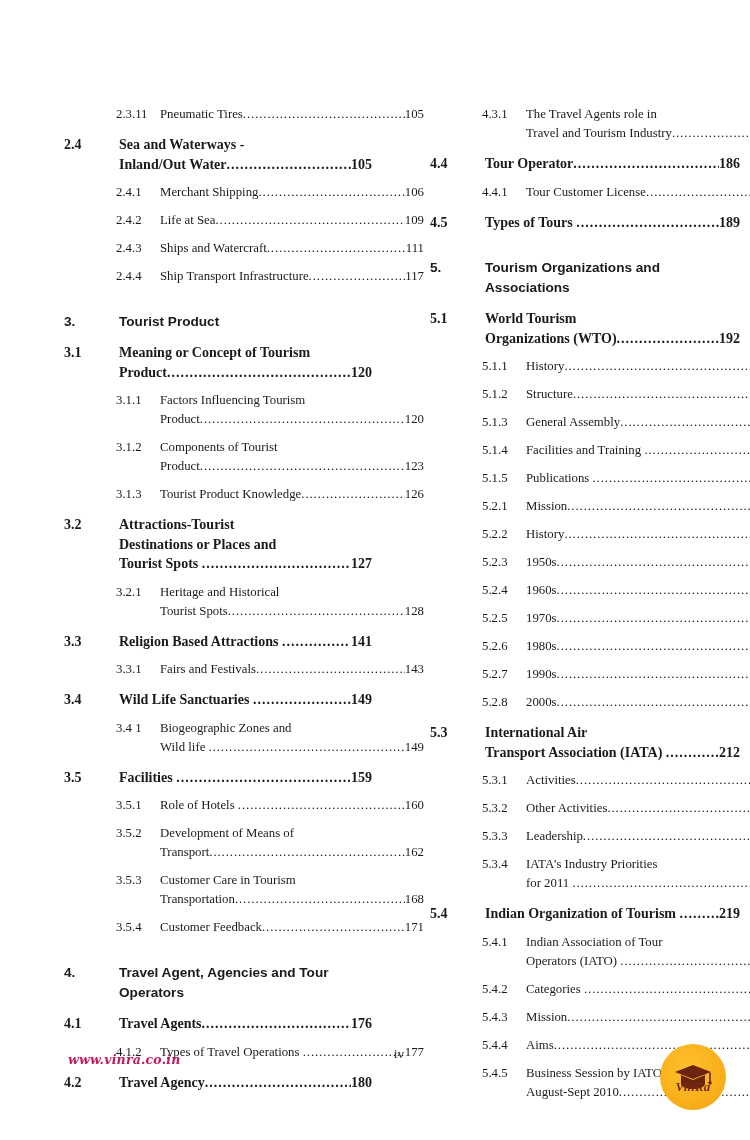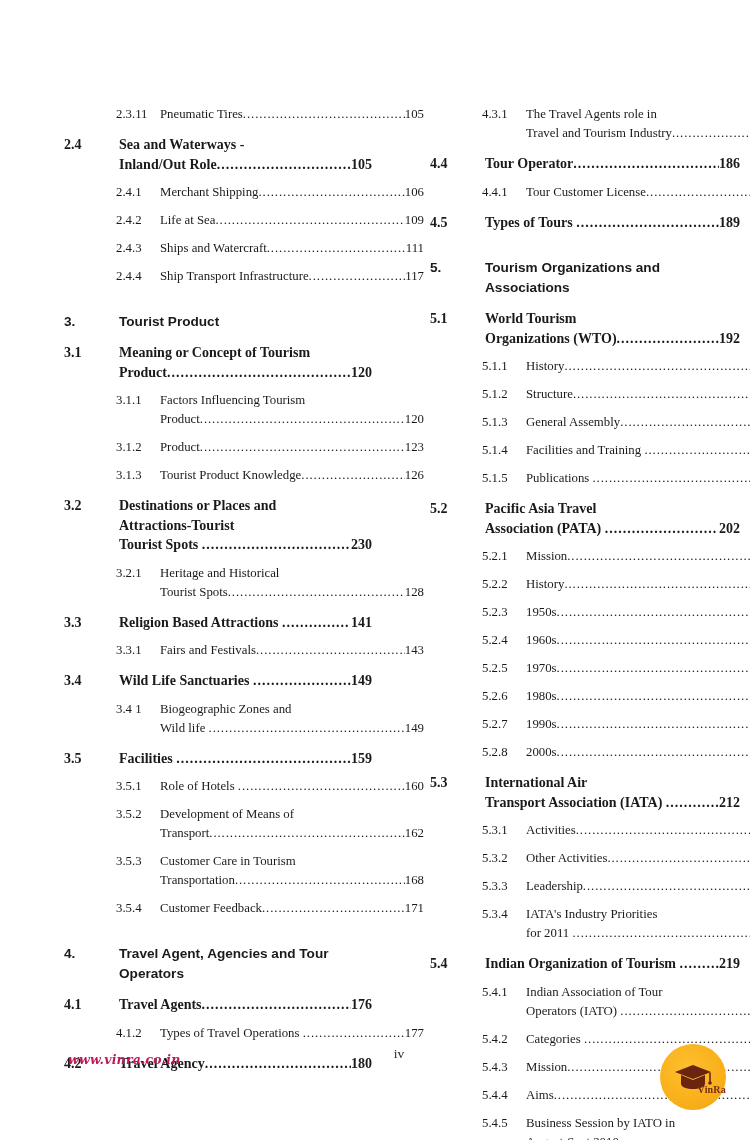--- a/index.html
+++ b/index.html
@@ -155,24 +155,25 @@
     display: flex;
     align-items: center;
     justify-content: center;
   }
   .logo svg { display: block; }
   .logo-word {
     position: absolute;
     bottom: 15px;
     left: 0;
     width: 100%;
-    text-align: right;
+    text-align: center;
     font-family: "Liberation Serif", serif;
+    font-style: italic;
     font-weight: bold;
-    font-size: 10px;
+    font-size: 13px;
     color: #7a2a10;
     letter-spacing: 0.2px;
   }
 </style>
 </head>
 <body>
 
 <div class="page">
 
   <div class="columns">
@@ -187,21 +188,21 @@
             </span>
           </span>
         </div>
         <div class="entry lvl1">
           <span class="num">2.4</span>
           <span class="body">
             <span class="line">
               <span class="txt">Sea and Waterways -</span>
             </span>
             <span class="line">
-              <span class="txt">Inland/Out Role</span>
+              <span class="txt">Inland/Out Water</span>
               <span class="leader"></span>
               <span class="pg">105</span>
             </span>
           </span>
         </div>
         <div class="entry lvl2">
           <span class="num">2.4.1</span>
           <span class="body">
             <span class="line">
               <span class="txt">Merchant Shipping</span>
@@ -267,49 +268,52 @@
               <span class="txt">Product</span>
               <span class="leader"></span>
               <span class="pg">120</span>
             </span>
           </span>
         </div>
         <div class="entry lvl2">
           <span class="num">3.1.2</span>
           <span class="body">
             <span class="line">
+              <span class="txt">Components of Tourist</span>
+            </span>
+            <span class="line">
               <span class="txt">Product</span>
               <span class="leader"></span>
               <span class="pg">123</span>
             </span>
           </span>
         </div>
         <div class="entry lvl2">
           <span class="num">3.1.3</span>
           <span class="body">
             <span class="line">
               <span class="txt">Tourist Product Knowledge</span>
               <span class="leader"></span>
               <span class="pg">126</span>
             </span>
           </span>
         </div>
         <div class="entry lvl1">
           <span class="num">3.2</span>
           <span class="body">
             <span class="line">
+              <span class="txt">Attractions-Tourist</span>
+            </span>
+            <span class="line">
               <span class="txt">Destinations or Places and</span>
             </span>
             <span class="line">
-              <span class="txt">Attractions-Tourist</span>
-            </span>
-            <span class="line">
               <span class="txt">Tourist Spots </span>
               <span class="leader"></span>
-              <span class="pg">230</span>
+              <span class="pg">127</span>
             </span>
           </span>
         </div>
         <div class="entry lvl2">
           <span class="num">3.2.1</span>
           <span class="body">
             <span class="line">
               <span class="txt">Heritage and Historical</span>
             </span>
             <span class="line">
@@ -547,33 +551,20 @@
               <span class="leader"></span>
             </span>
           </span>
         </div>
         <div class="entry lvl2">
           <span class="num">5.1.5</span>
           <span class="body">
             <span class="line">
               <span class="txt">Publications </span>
               <span class="leader"></span>
-            </span>
-          </span>
-        </div>
-        <div class="entry lvl1">
-          <span class="num">5.2</span>
-          <span class="body">
-            <span class="line">
-              <span class="txt">Pacific Asia Travel</span>
-            </span>
-            <span class="line">
-              <span class="txt">Association (PATA) </span>
-              <span class="leader"></span>
-              <span class="pg"> 202</span>
             </span>
           </span>
         </div>
         <div class="entry lvl2">
           <span class="num">5.2.1</span>
           <span class="body">
             <span class="line">
               <span class="txt">Mission</span>
               <span class="leader"></span>
             </span>

